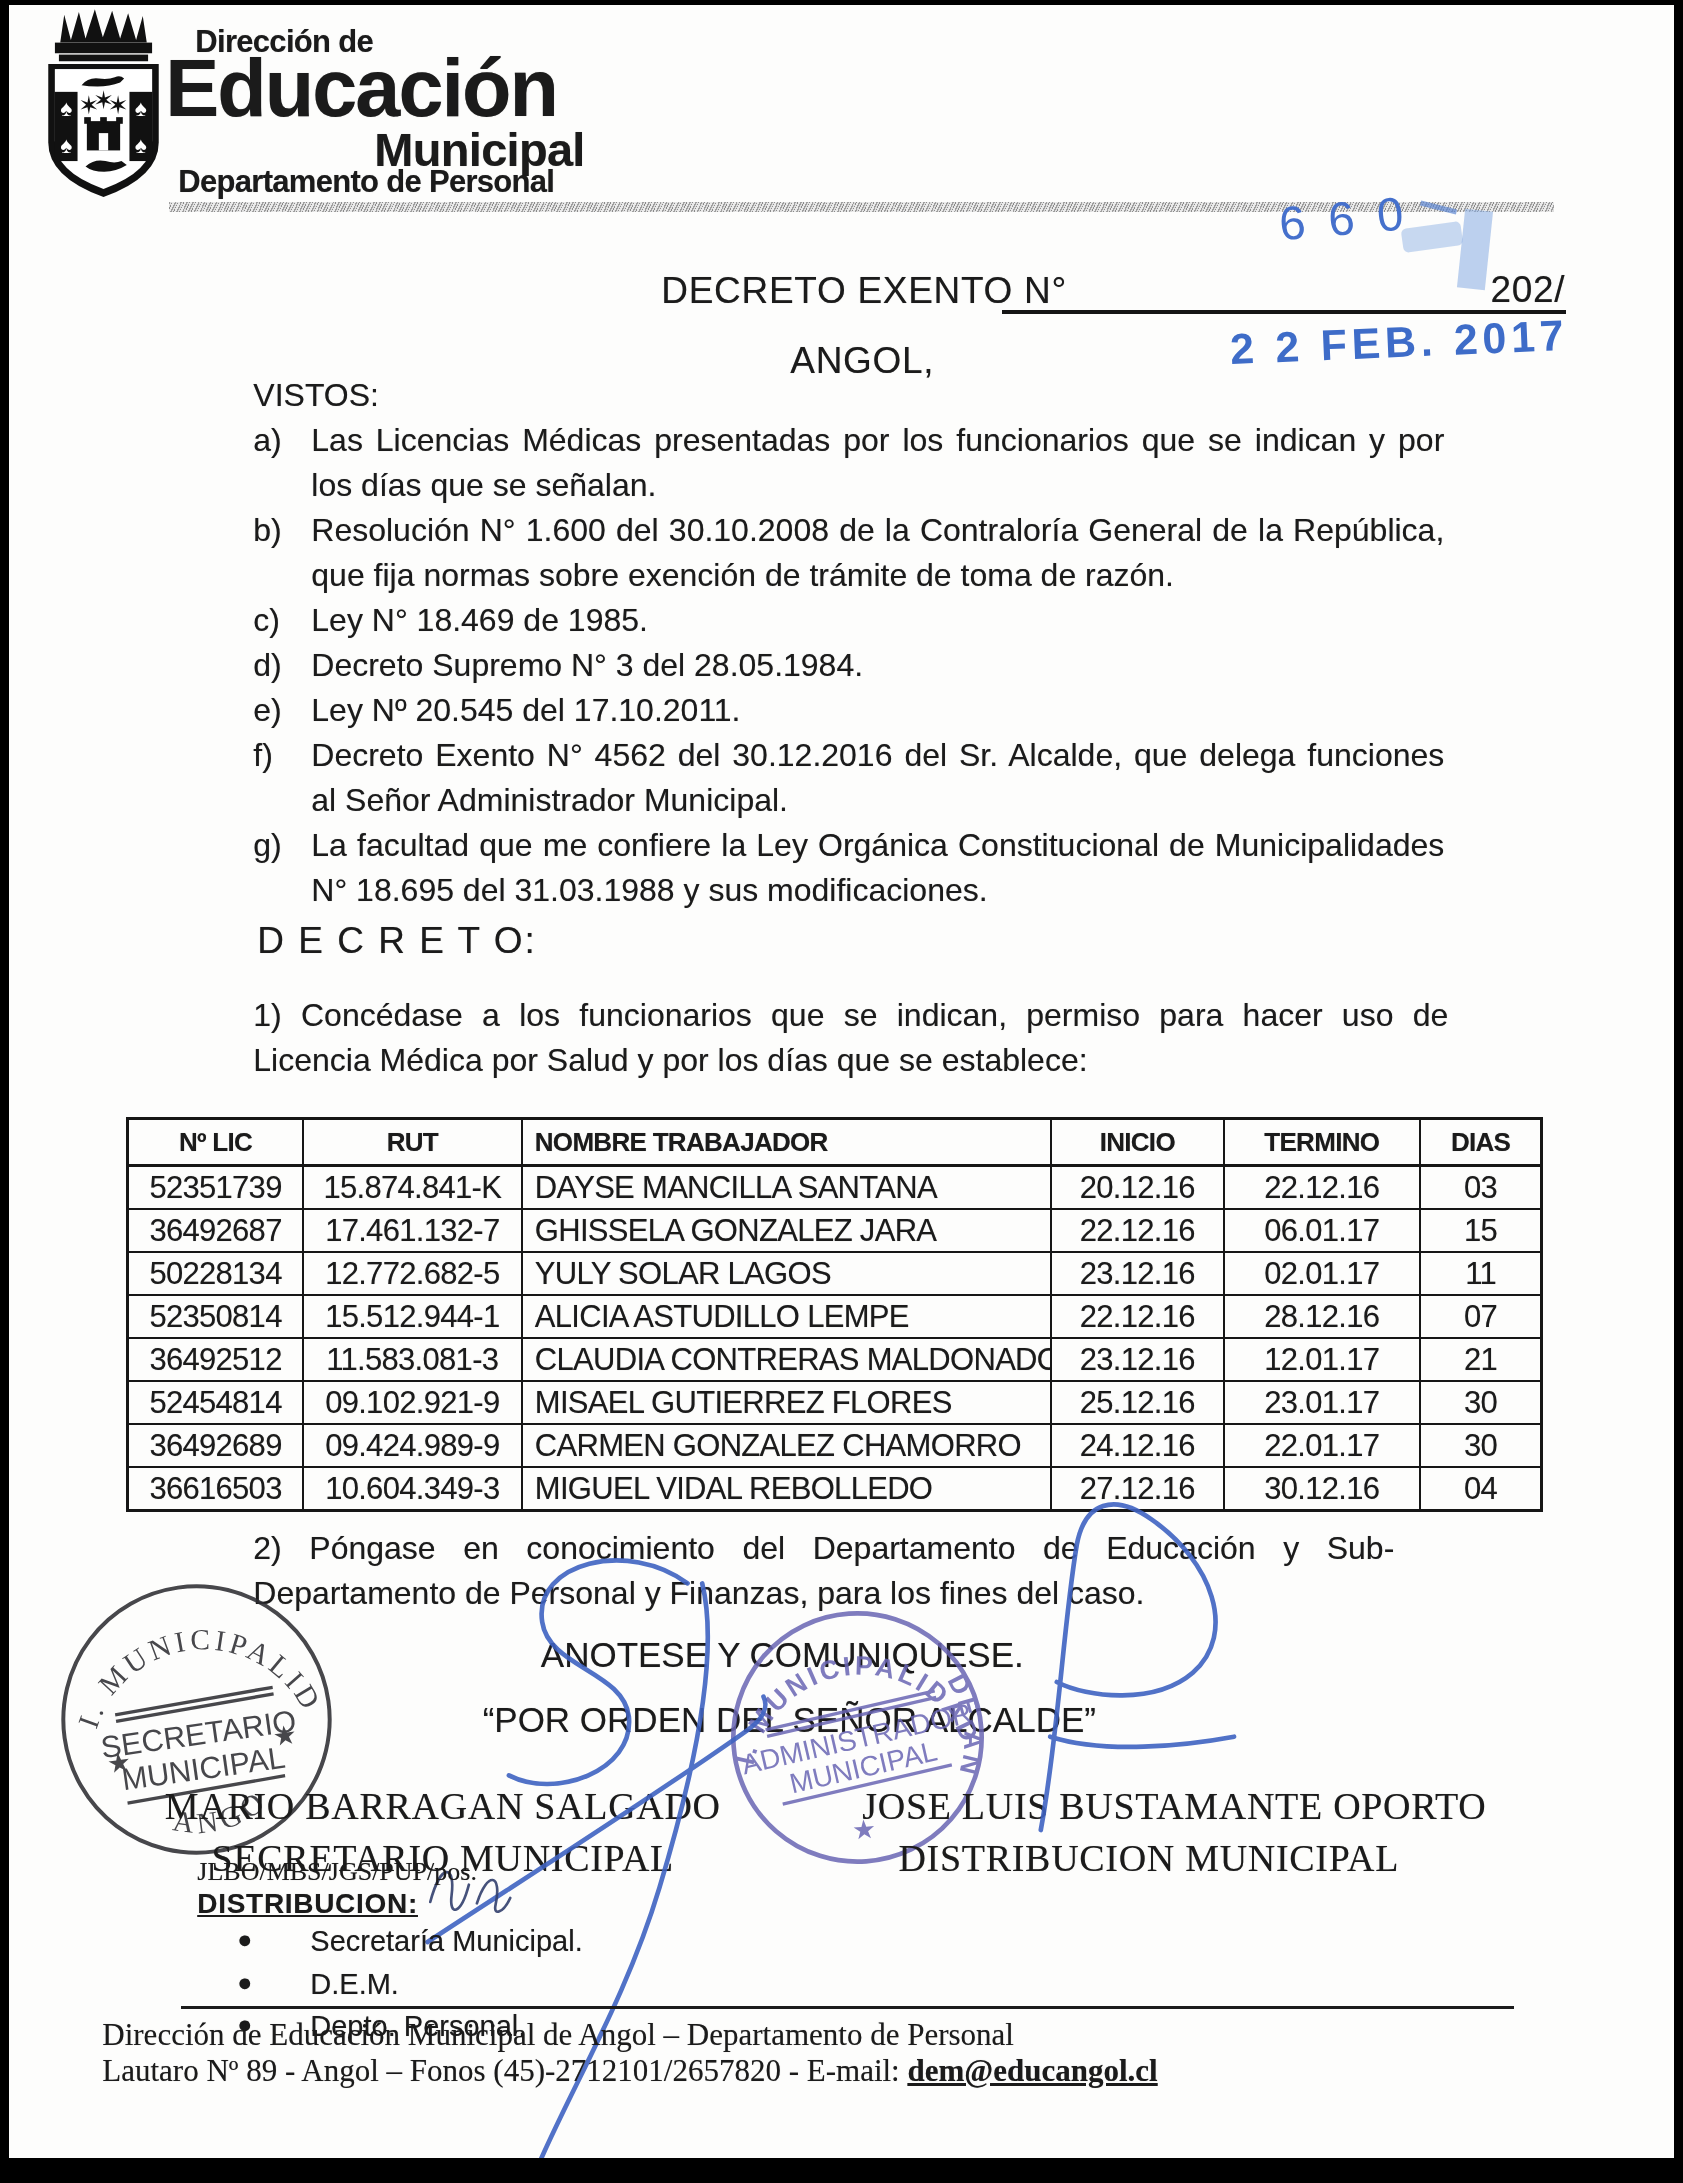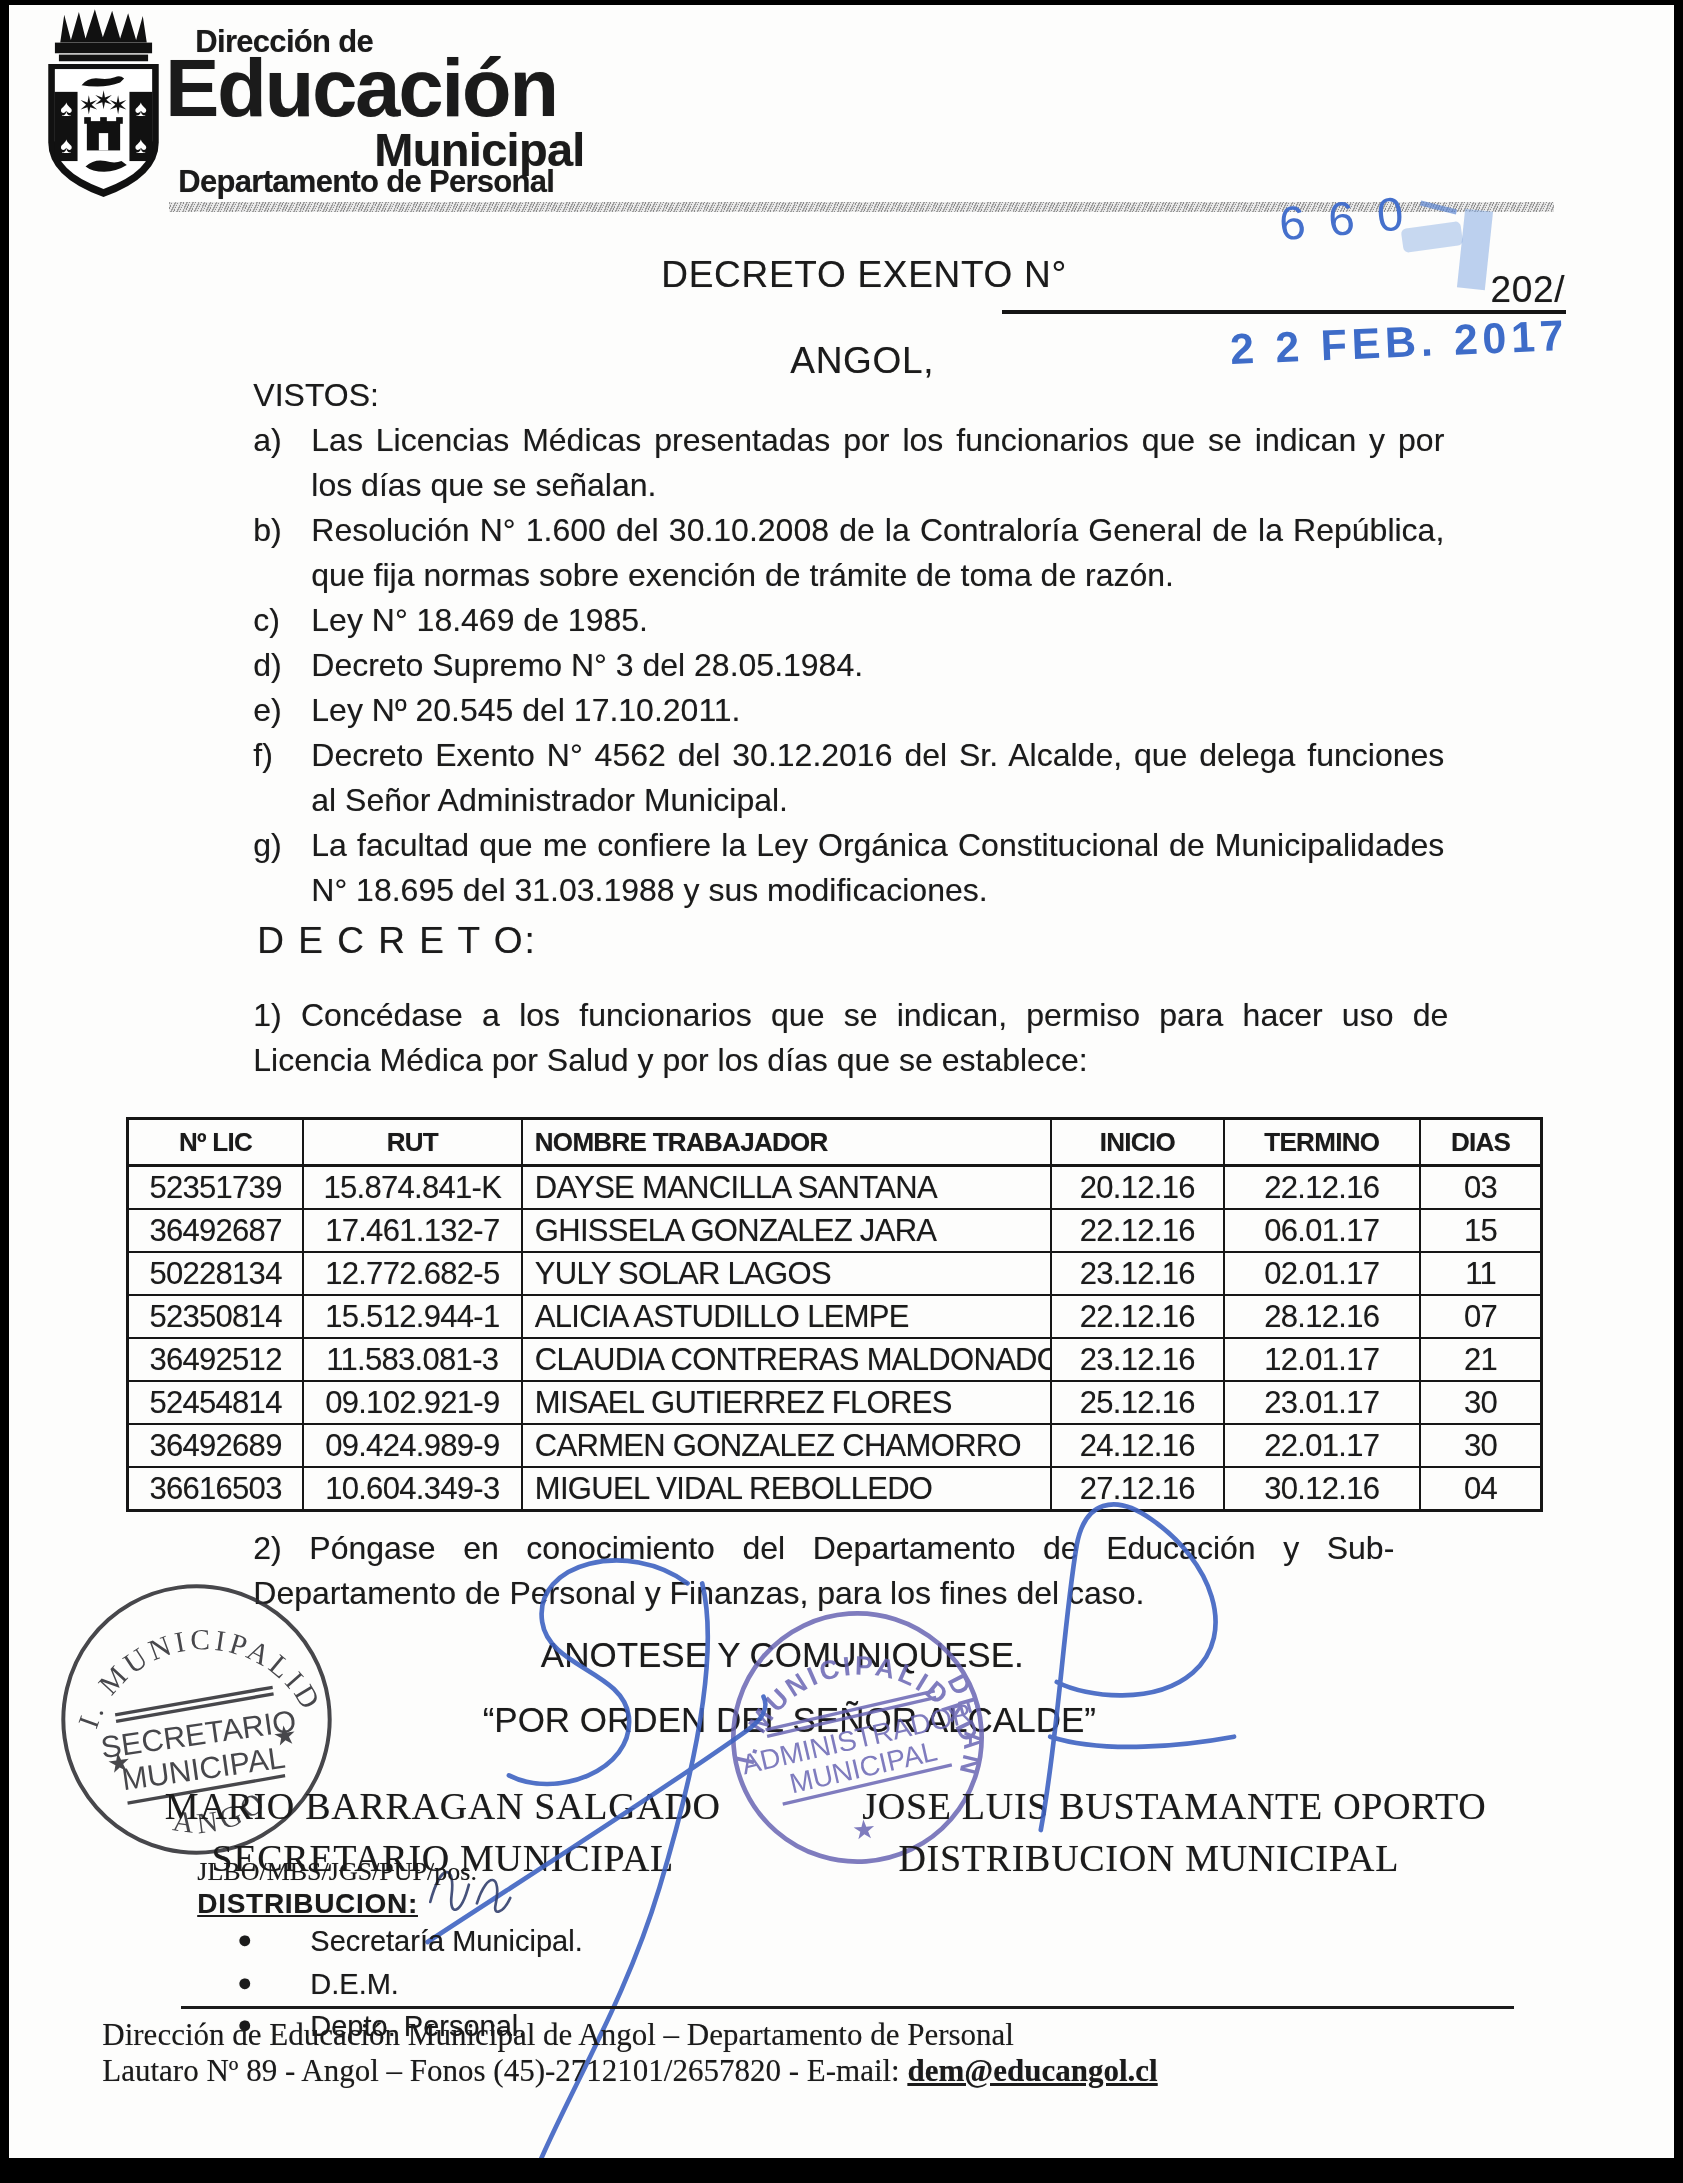--- a/index.html
+++ b/index.html
@@ -96,21 +96,21 @@
     <div class="abs ink hdr-big" style="left:156px;top:43px;">Educación</div>
     <div class="abs ink hdr-mid" style="left:365px;top:121px;">Municipal</div>
     <div class="abs ink hdr-small" style="left:169px;top:159px;">Departamento de Personal</div>
     <div class="abs hatch" style="left:160px;top:197px;width:1385px;"></div>
 
     <div class="abs bluehand" style="left:1270px;top:185px;">660</div>
     <div class="abs smudge" style="left:1452px;top:205px;width:28px;height:79px;opacity:.55;transform:rotate(6deg);"></div>
     <div class="abs smudge" style="left:1393px;top:220px;width:60px;height:24px;opacity:.45;transform:rotate(-8deg);border-radius:5.3px;"></div>
     <div class="abs" style="left:1411px;top:200px;width:37px;height:5.3px;background:#5d86d2;opacity:.7;transform:rotate(14deg);"></div>
 
-    <div class="abs ink decree-title" style="left:652px;top:249px;">DECRETO EXENTO N°</div>
+    <div class="abs ink decree-title" style="left:652px;top:265px;">DECRETO EXENTO N°</div>
     <div class="abs numline" style="left:993px;top:305px;width:564px;"></div>
     <div class="abs ink decree-title" style="left:1413px;top:264px;width:143px;text-align:right;">202/</div>
     <div class="abs datestamp" style="left:1221px;top:313px;">2 2 FEB. 2017</div>
 
     <div class="abs ink decree-title" style="left:781px;top:335px;">ANGOL,</div>
 
     <div class="abs ink body-txt" style="left:244px;top:368px;">VISTOS:</div>
     <div class="abs ink body-txt" style="left:244px;top:413px;width:1200px;" id="vistos-list">
         <div class="vistos-item">
           <div class="vistos-letter">a)</div>

